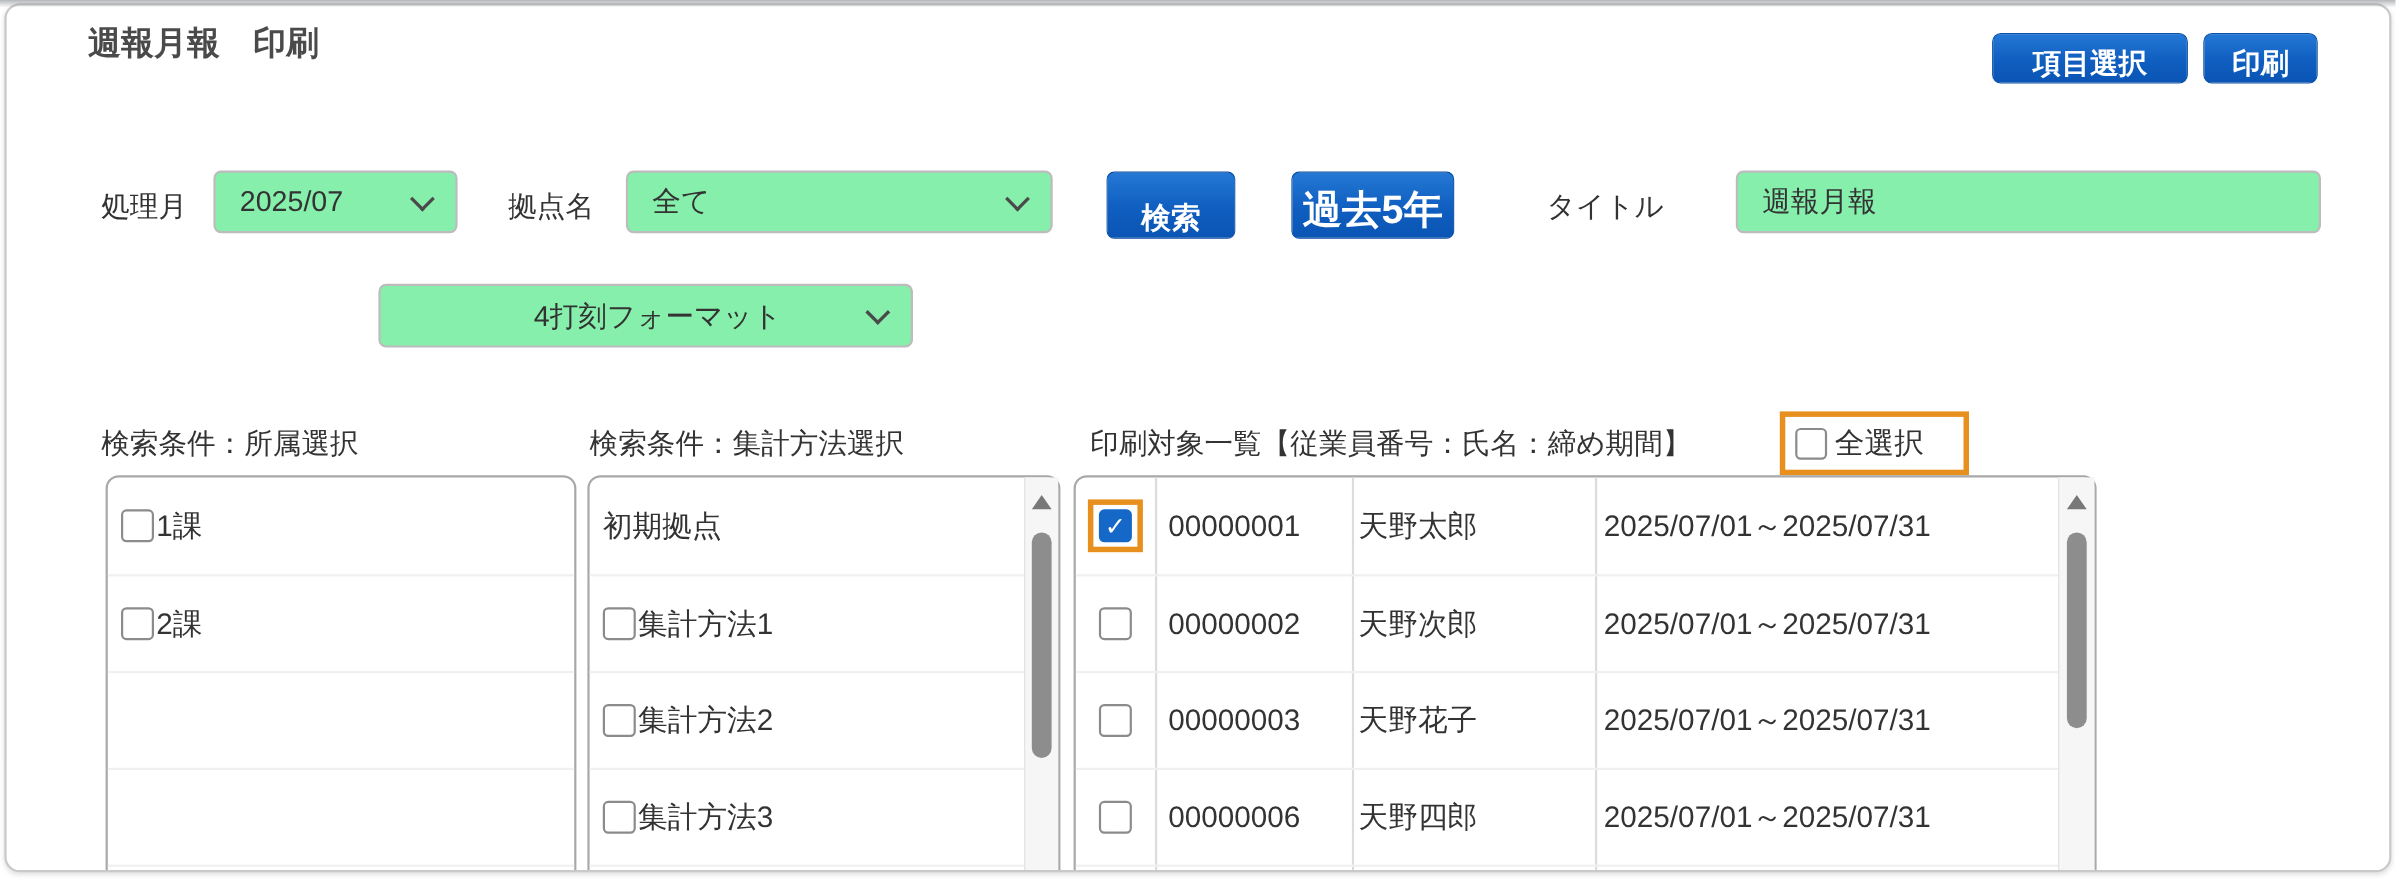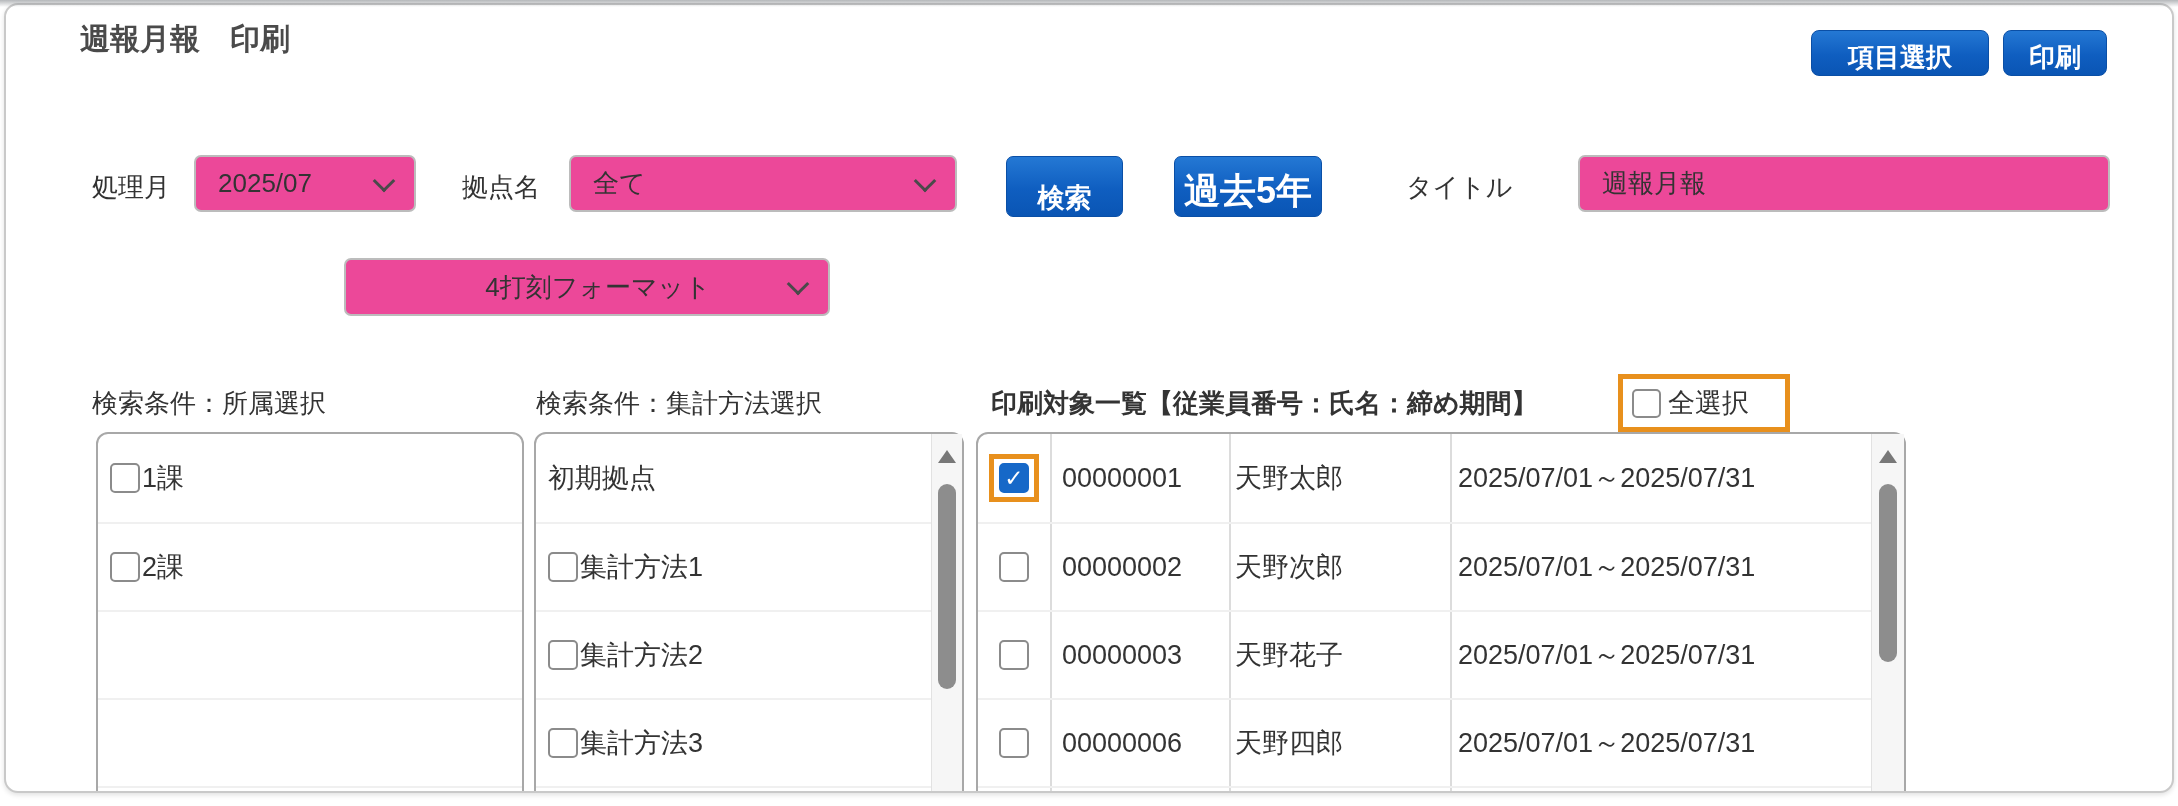--- a/index.html
+++ b/index.html
@@ -19,21 +19,21 @@
     display:flex;align-items:flex-end;justify-content:center;box-sizing:border-box;
     background:linear-gradient(180deg,#2478d4 0%,#0f5ec0 55%,#0a55b4 100%);
     border:1px solid #0a4fa6;border-radius:8px;color:#fff;font-weight:bold;cursor:pointer;
   }
   .btn-items{position:absolute;left:1805px;top:25px;width:178px;height:46px;font-size:26px;}
   .btn-print{position:absolute;left:1997px;top:25px;width:104px;height:46px;font-size:26px;}
   .btn-search{position:absolute;left:1000px;top:151px;width:117px;height:61px;font-size:27px;border-radius:7px;}
   .btn-past5y{position:absolute;left:1168px;top:151px;width:148px;height:61px;font-size:36px;border-radius:7px;}
   .lbl{position:absolute;font-size:26px;color:#333;white-space:nowrap;}
   .field{
-    position:absolute;box-sizing:border-box;background:#ec4899;border:2px solid #bcbcbc;border-radius:7px;
+    position:absolute;box-sizing:border-box;background:#86efac;border:2px solid #bcbcbc;border-radius:7px;
     display:flex;align-items:center;font-size:26px;color:#333;
   }
   .field .val{padding-left:22px;white-space:nowrap;}
   .chev{position:absolute;right:22px;top:50%;width:13px;height:13px;margin-top:-11px;
     border-right:3px solid #4a4a4a;border-bottom:3px solid #4a4a4a;transform:rotate(45deg);}
   .section-h{position:absolute;top:381px;font-size:26px;color:#333;white-space:nowrap;}
   .panel{
     position:absolute;top:427px;height:440px;box-sizing:border-box;background:#fff;
     border:2px solid #a8a8a8;border-radius:12px 12px 0 0;
   }
@@ -102,21 +102,21 @@
       <span class="val">週報月報</span>
     </div>
 
     <div class="field" style="left:338px;top:253px;width:486px;height:58px;justify-content:center;">
       <span class="val">4打刻フォーマット</span>
       <span class="chev"></span>
     </div>
 
     <div class="section-h" style="left:86px;">検索条件：所属選択</div>
     <div class="section-h" style="left:530px;">検索条件：集計方法選択</div>
-    <div class="section-h" style="left:985px;font-weight:bold;">印刷対象一覧【従業員番号：氏名：締め期間】</div>
+    <div class="section-h" style="left:985px;">印刷対象一覧【従業員番号：氏名：締め期間】</div>
 
     <div class="select-all hl">
       <span class="cb"></span>
       <span class="lab">全選択</span>
     </div>
 
     <div class="panel" style="left:90px;width:428px;">
       <div class="rows">
         <div class="prow first" style="padding-left:12px;">
           <span class="cb"></span>

